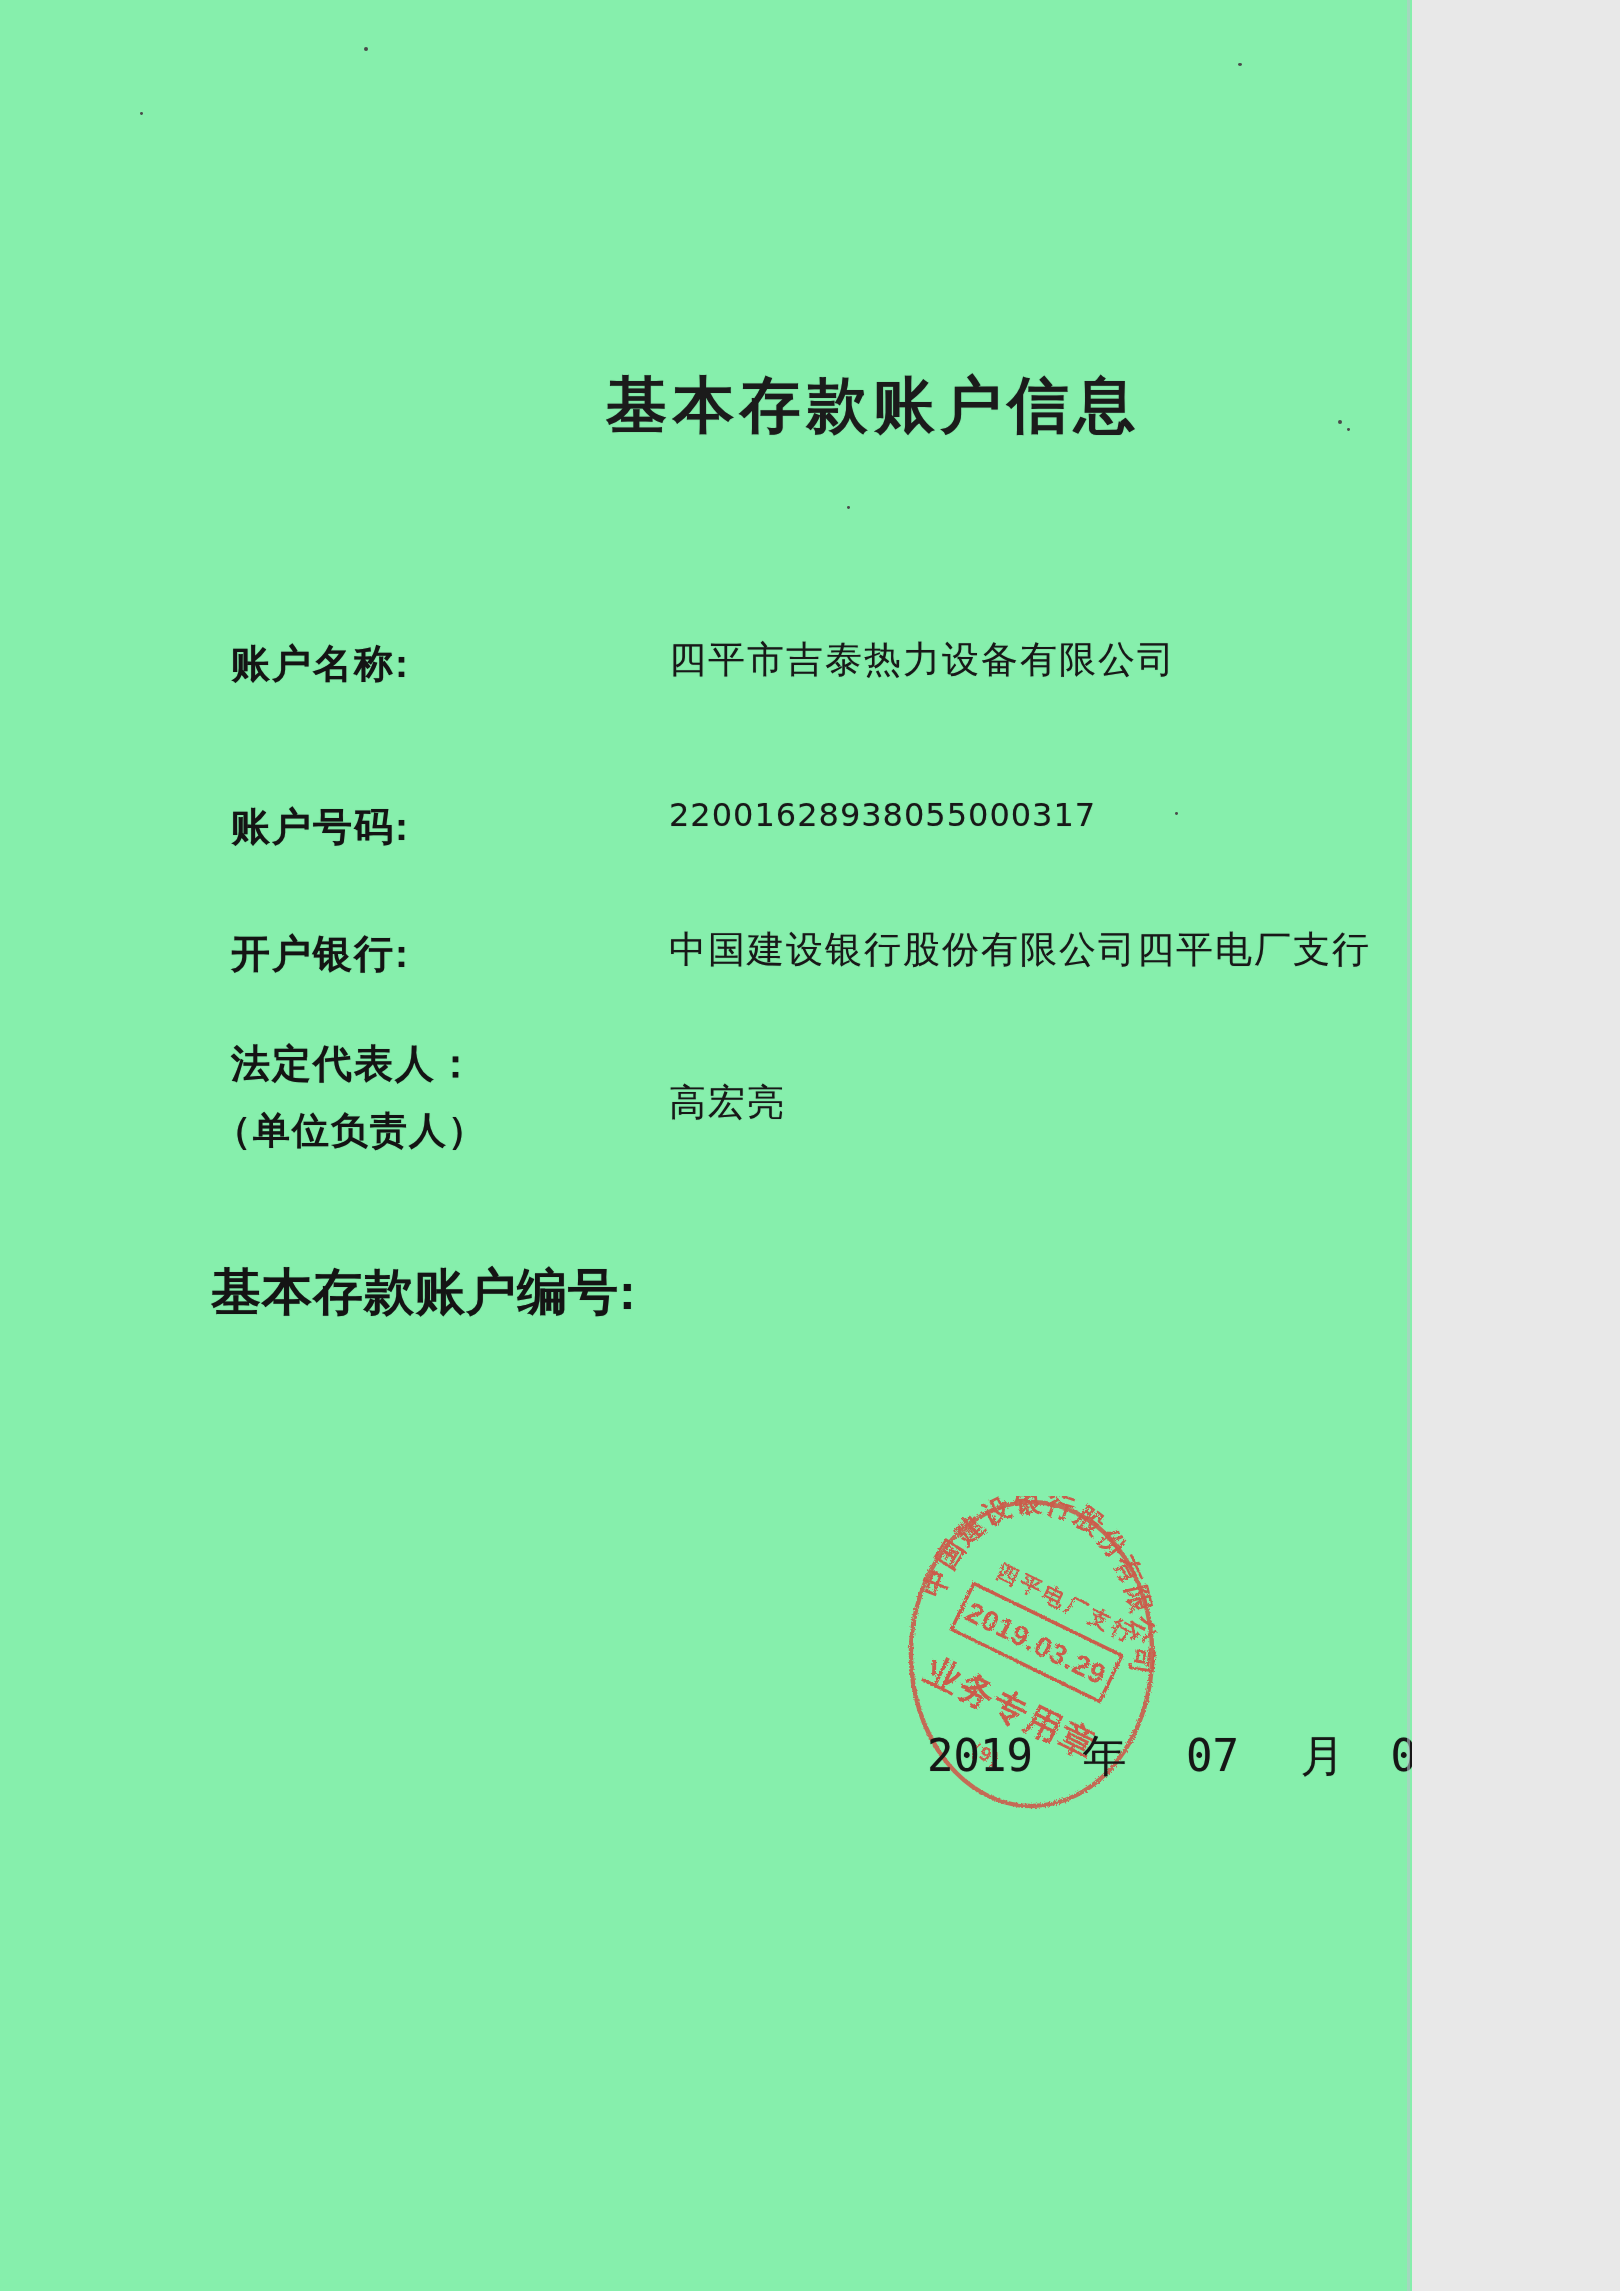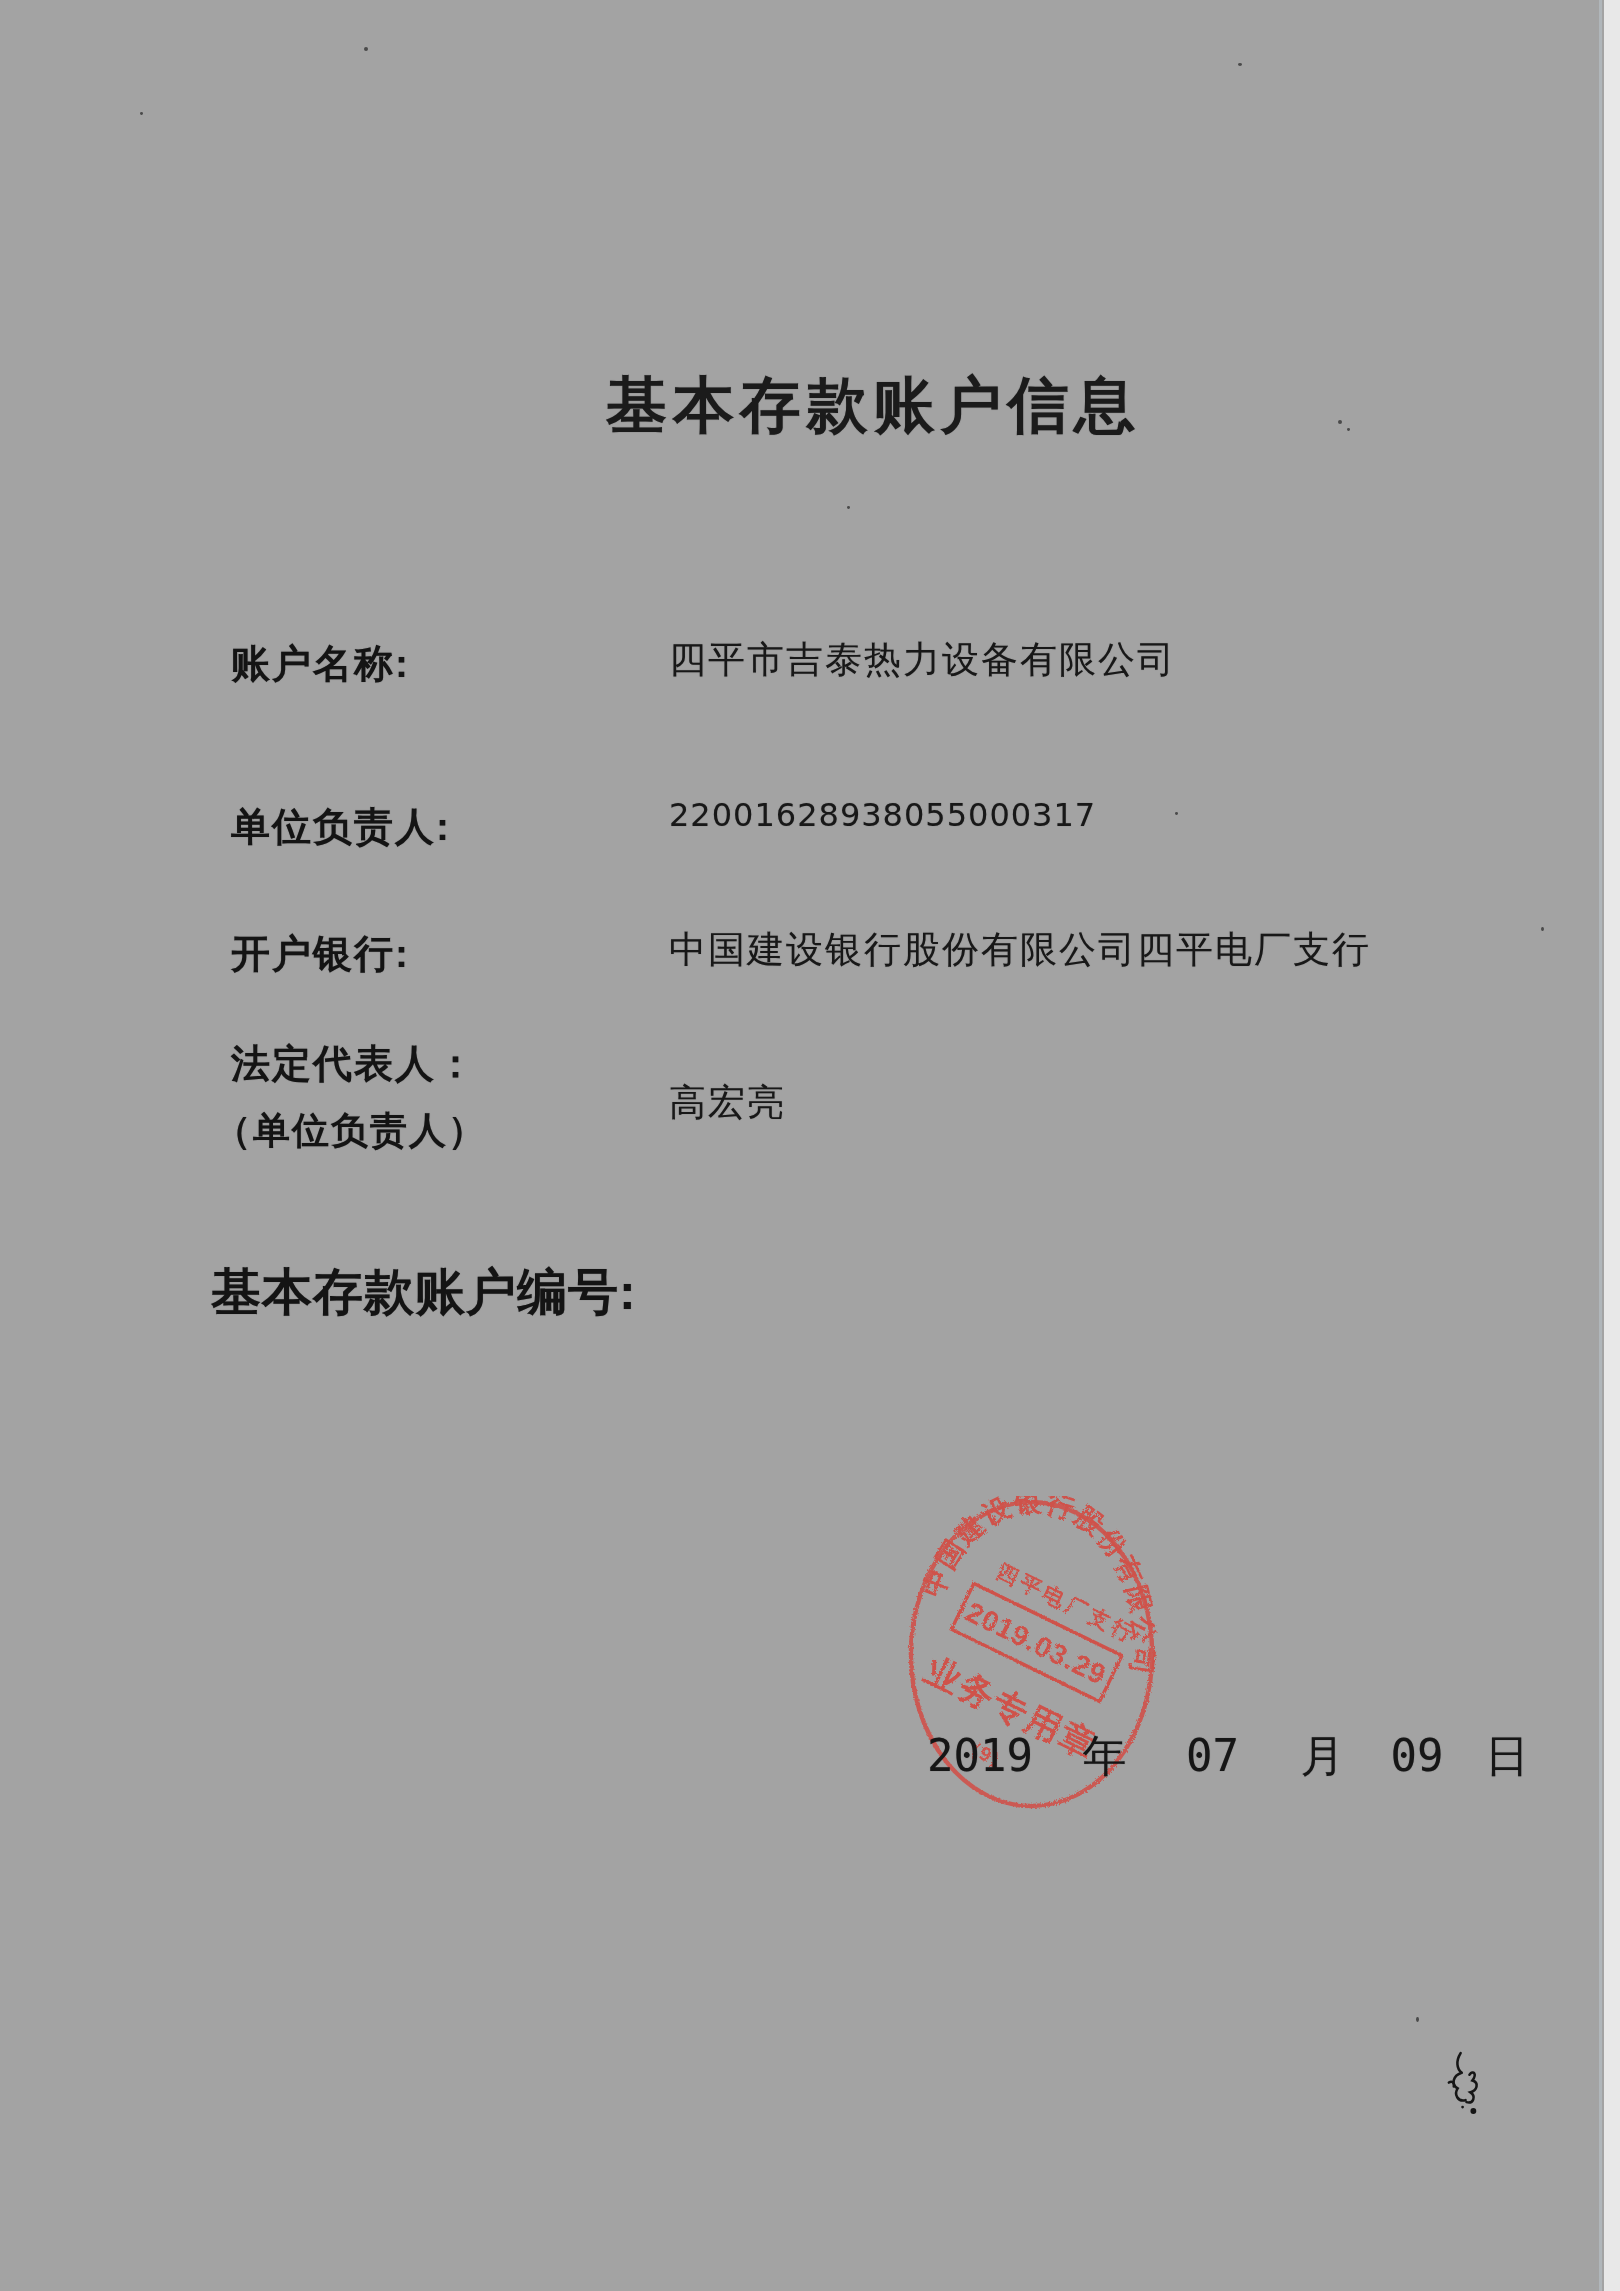--- a/index.html
+++ b/index.html
@@ -1,22 +1,23 @@
 <!DOCTYPE html>
 <html><head>
 <meta charset="utf-8">
 <style>
   html,body{margin:0;padding:0;background:#e8e8e8;}
   .page{
     position:relative;
-    width:1604px;height:2292px;
-    background:#a3a3a3;
+    width:1372px;height:2292px;
+    background:#86efac;
     overflow:hidden;
     font-family:"Liberation Sans",sans-serif;
     color:#1e1e1e;
+    padding-left:40px;
   }
   
   .doc-title{
     position:absolute;left:606px;top:365px;margin:0;
     font-family:"Liberation Serif",serif;
     font-size:61px;font-weight:700;letter-spacing:5.9px;
     color:#1b1b1b;white-space:nowrap;
     text-shadow:0 0 1px rgba(20,20,20,.45);
   }
   
@@ -79,21 +80,21 @@
 </head>
 <body>
 
 <div class="page">
 
   <h1 class="doc-title">基本存款账户信息</h1>
 
   <div class="lab lab1">账户名称:</div>
   <div class="val val1">四平市吉泰热力设备有限公司</div>
 
-  <div class="lab lab2">单位负责人:</div>
+  <div class="lab lab2">账户号码:</div>
   <div class="val num val2">22001628938055000317</div>
 
   <div class="lab lab3">开户银行:</div>
   <div class="val val3">中国建设银行股份有限公司四平电厂支行</div>
 
   <div class="lab lab4a">法定代表人：</div>
   <div class="lab lab4b">（单位负责人）</div>
   <div class="val val4">高宏亮</div>
 
   <div class="lab lab5">基本存款账户编号:</div>

